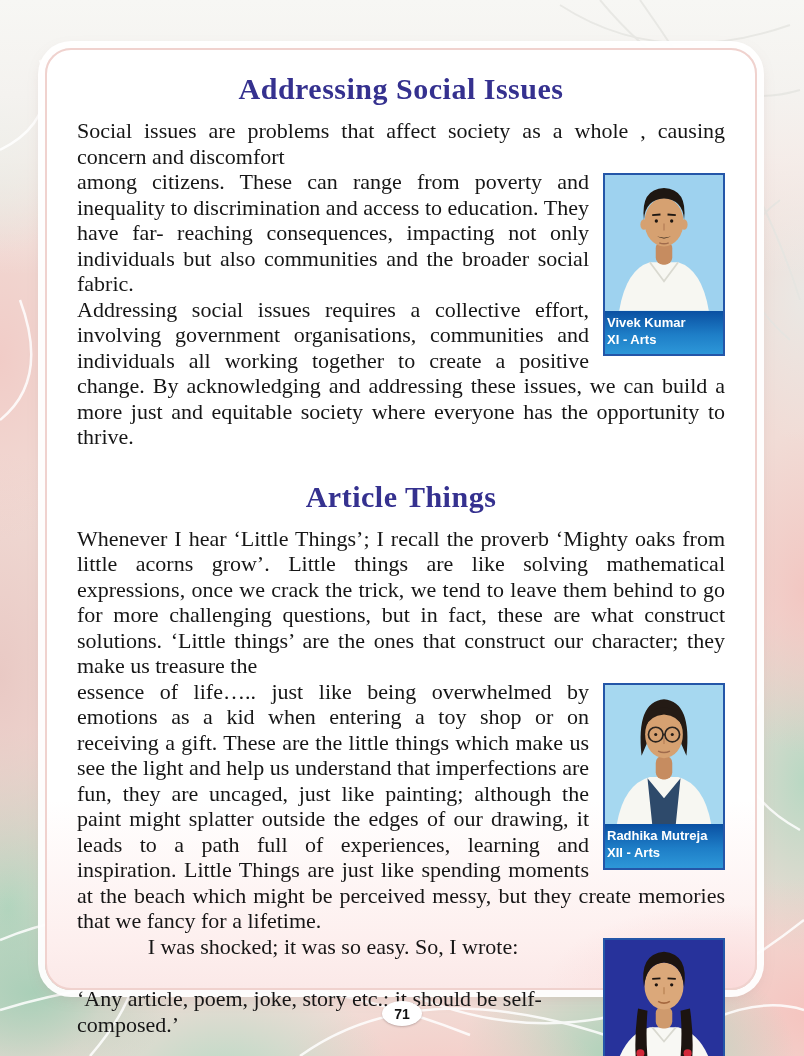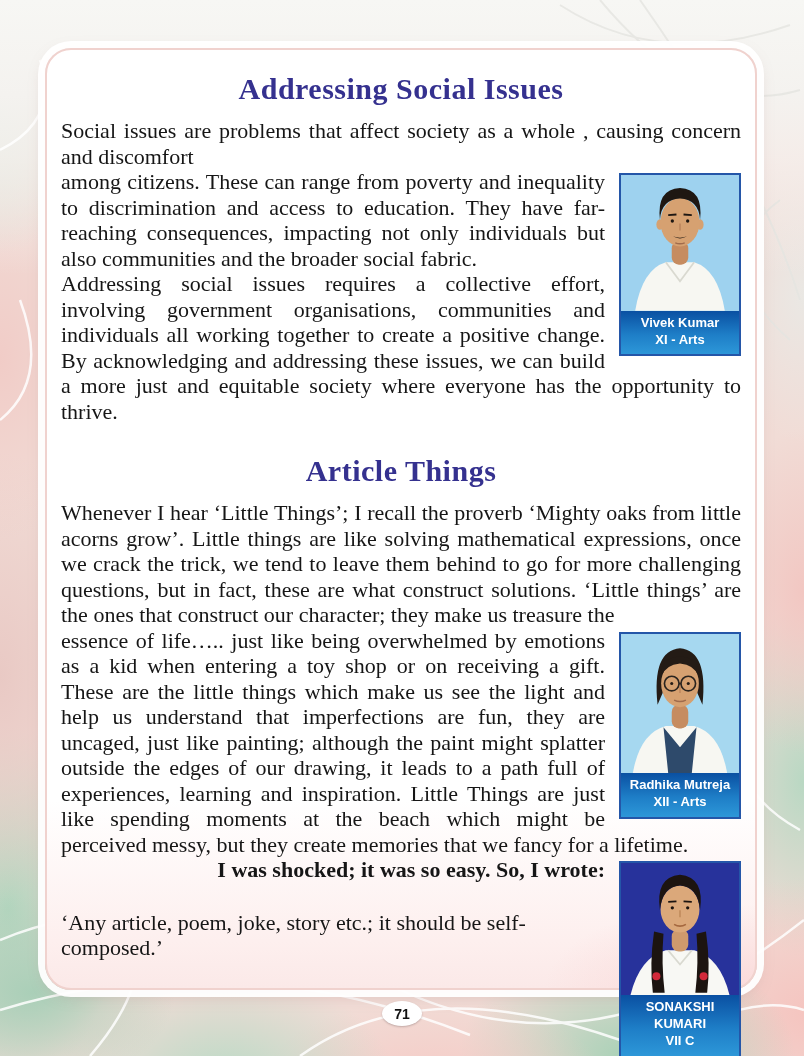--- a/index.html
+++ b/index.html
@@ -23,52 +23,52 @@
       radial-gradient(160px 320px at 0% 64%, #e9c9c4 0%, rgba(233,201,196,0) 70%),
       radial-gradient(170px 280px at 1% 86%, #b3d5be 0%, rgba(179,213,190,0) 65%),
       radial-gradient(120px 210px at 100% 28%, #eae8e4 0%, rgba(234,232,228,0) 70%),
       radial-gradient(140px 250px at 100% 56%, #f2c7c2 0%, rgba(242,199,194,0) 65%),
       radial-gradient(150px 270px at 100% 74%, #b9d8c3 0%, rgba(185,216,195,0) 65%);
   }
   .swirls{position:absolute;inset:0;z-index:1;}
   
   .card{
     position:absolute;left:45px;top:48px;width:712px;height:942px;z-index:2;
-    box-sizing:border-box;padding:14px 14px 0;
+    box-sizing:border-box;padding:14px 30px 0;
     background:
       radial-gradient(260px 120px at 96% 100%, rgba(250,214,214,.8) 0%, rgba(250,214,214,0) 70%),
       linear-gradient(180deg,#ffffff 0%,#ffffff 80%,#fdefee 95%,#fbe9e8 100%);
     border:2px solid #f0d2ce;
     border-radius:26px;
     box-shadow:0 0 0 7px rgba(255,255,255,.95), 0 5px 16px rgba(170,130,130,.35);
   }
   h2.article-heading{
     font-family:"Liberation Serif",serif;font-weight:bold;color:#35318f;
     font-size:30px;text-align:center;letter-spacing:.5px;
   }
   h2.s1{margin:8px 0 12px;}
   h2.s2{margin:30px 0 12px;}
   h2.s3{margin:50px 0 16px;}
   p.body-text{
     font-size:22px;line-height:25.5px;color:#161616;
     text-align:justify;margin:0;
   }
-  p.one-liner{text-align:right;font-weight:bold;}
+  p.one-liner{text-align:center;}
   p.quote-line{margin-top:27px;text-align:left;}
   .wrap::after{content:"";display:block;clear:both;}
   
   figure.photo-card{
     float:right;width:122px;margin:4px 0 8px 14px;
     border:2px solid #2456a8;background:#9ed2ef;box-sizing:border-box;
   }
   figure.photo-card .photo{width:100%;display:block;}
   figure.photo-card .photo svg{display:block;width:100%;height:auto;}
   figure.photo-card figcaption{
     background:linear-gradient(180deg,#0a50a2 0%,#1e7ec7 55%,#2d97d8 100%);
-    color:#ffffff;text-align:center;padding:4px 2px 6px;
+    color:#ffffff;padding:4px 2px 6px;
     font-family:"Liberation Sans",sans-serif;font-weight:bold;
     font-size:13px;line-height:1.3;
   }
   figure.photo-card figcaption span{display:block;}
   
   .page-number{
     position:absolute;left:50%;top:1001px;transform:translateX(-50%);z-index:2;
     width:40px;height:25px;border-radius:50%;background:#ffffff;
     display:flex;align-items:center;justify-content:center;
     font-family:Liberation Sans, sans-serif;font-weight:bold;font-size:14px;color:#111;

